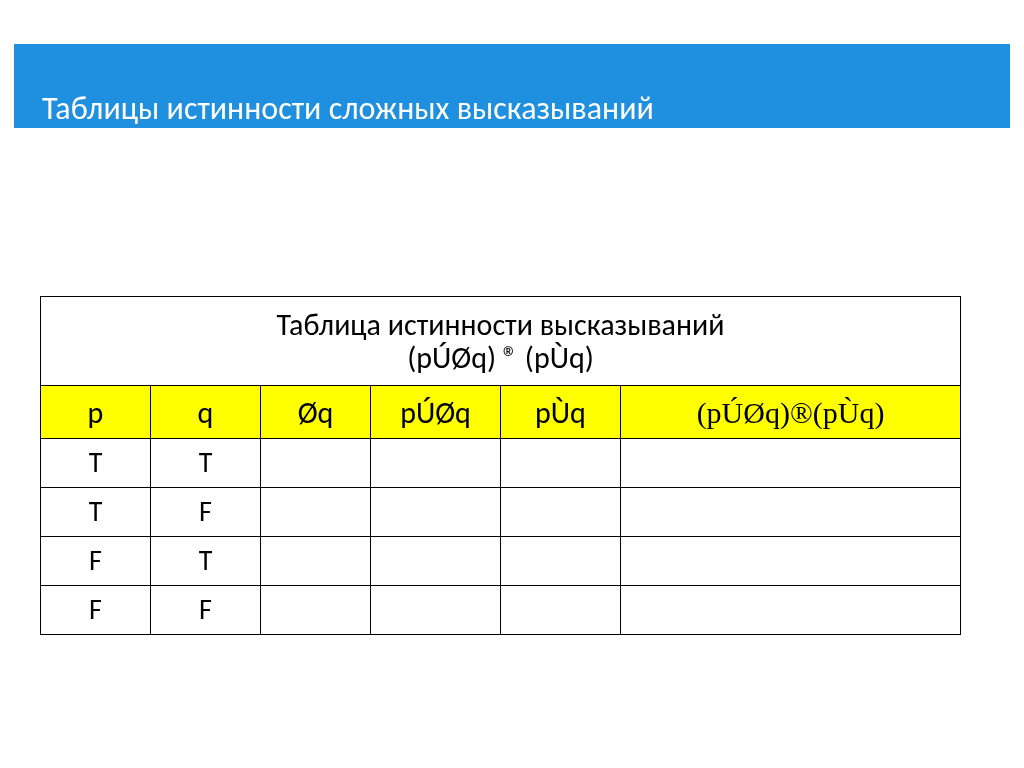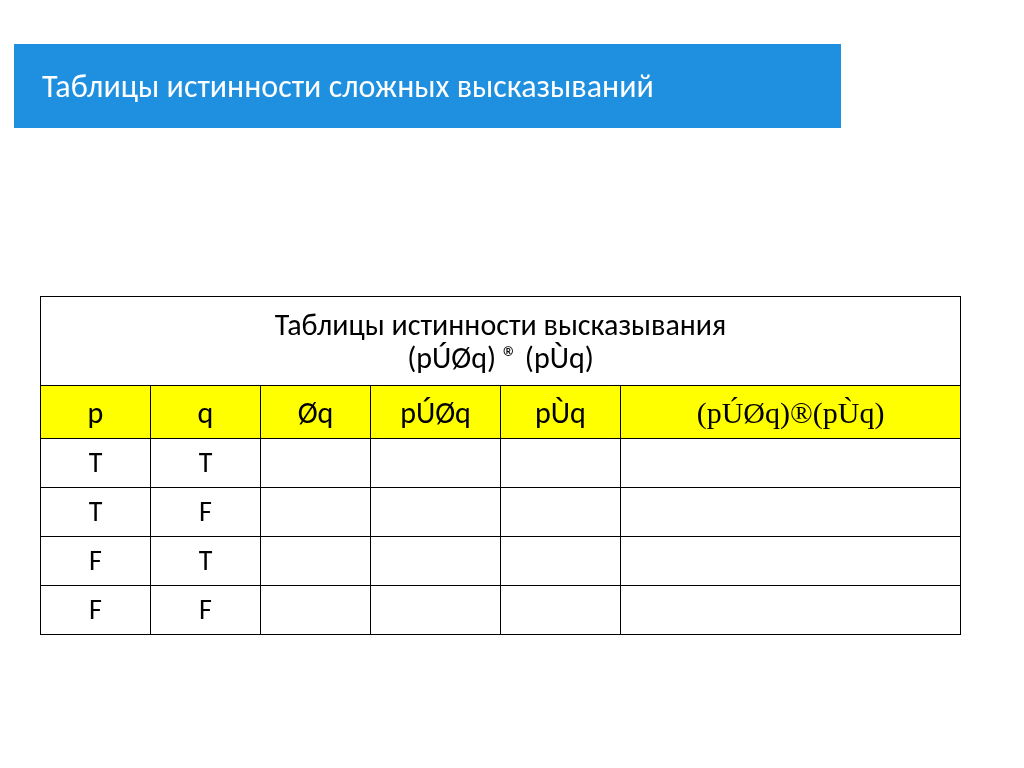--- a/index.html
+++ b/index.html
@@ -15,25 +15,25 @@
   .slide {
     width: 1024px;
     height: 768px;
     position: relative;
     box-sizing: border-box;
   }
   .title-bar {
     position: absolute;
     left: 14px;
     top: 44px;
-    width: 827px;
+    width: 996px;
     height: 84px;
     background: #1f8fe0;
     display: flex;
-    align-items: center;
+    align-items: flex-end;
     padding-left: 28px;
     box-sizing: border-box;
   }
   .title-bar h1 {
     margin: 0;
     font-size: 32px;
     font-weight: 400;
     color: #ffffff;
   }
   .body-text {
@@ -109,21 +109,21 @@
         <col class="col-p">
           <col class="col-q">
           <col class="col-nq">
         <col class="col-pq1">
           <col class="col-pq2">
           <col class="col-fn">
       </colgroup>
       <tbody>
           <tr class="caption-row">
         <td colspan="6">
-          <div>Таблицы истинности высказывания</div>
+          <div>Таблица истинности высказываний</div>
           <div>(pÚØq) ® (pÙq)</div>
         </td>
       </tr>
       <tr class="header-row">
         <td>p</td>
         <td>q</td>
         <td>Øq</td>
         <td>pÚØq</td>
         <td>pÙq</td>
         <td class="fn">(pÚØq)®(pÙq)</td>

